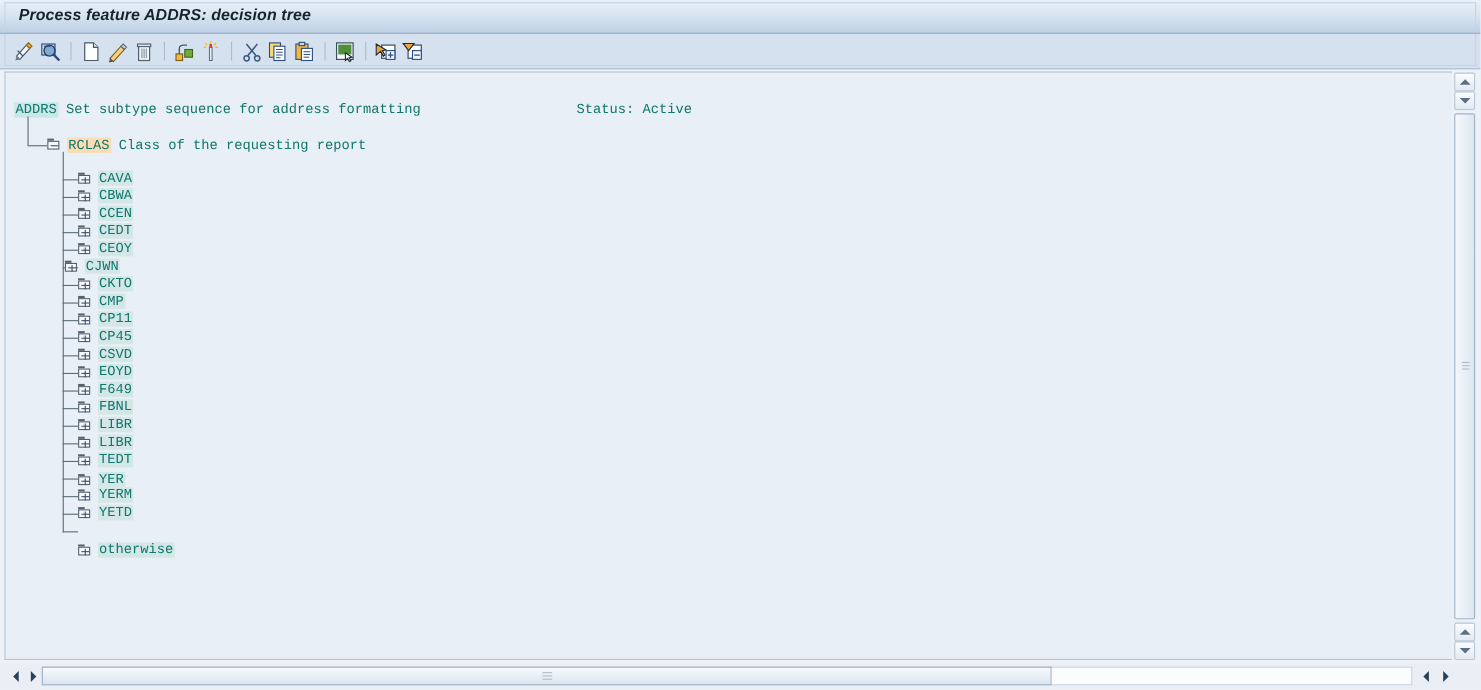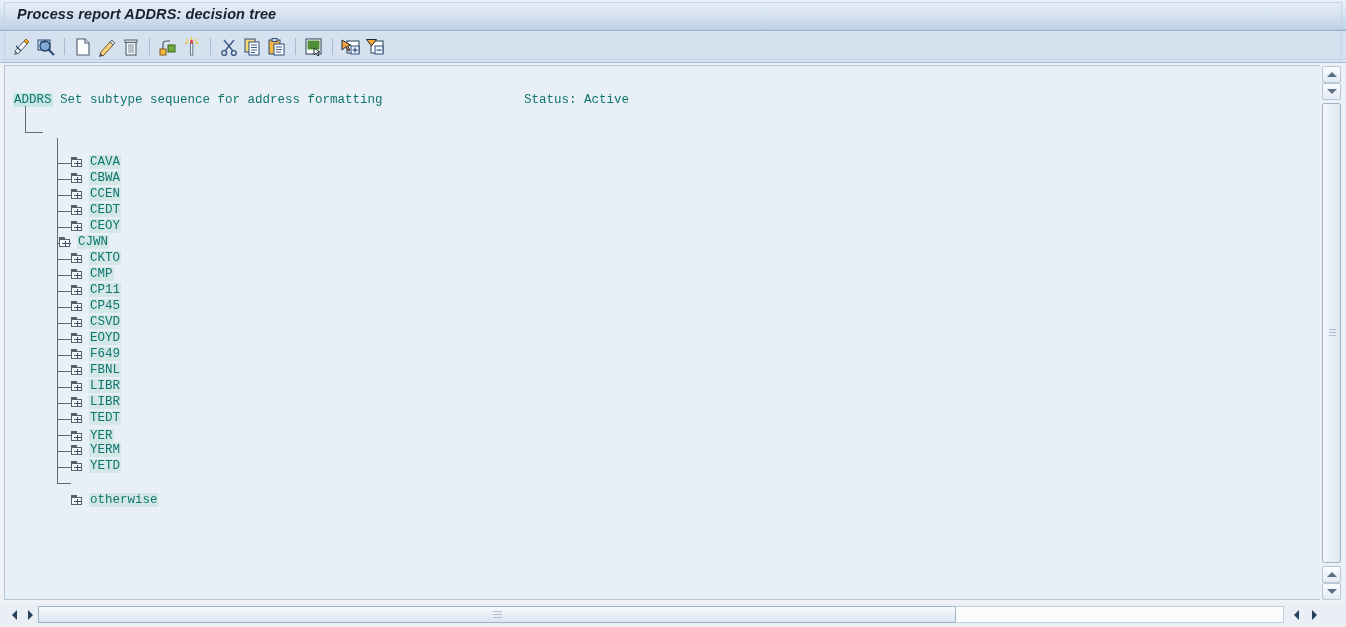--- a/index.html
+++ b/index.html
@@ -363,21 +363,21 @@
   .ico { position: relative; width: 20px; height: 20px; }
   .ico svg { display: block; }
 </style>
 </head>
 <body>
 
 <div class="app-window">
 
   <div class="titlebar">
     <div class="titlebar-inner"></div>
-    <div class="title-text">Process report ADDRS: decision tree</div>
+    <div class="title-text">Process feature ADDRS: decision tree</div>
   </div>
 
   <div class="toolbar">
     <div class="toolbar-inner"></div>
     <div class="tb-items">
 
       <div class="tb-btn">
         <div class="ico">
           <svg width="20" height="20" viewBox="0 0 20 20">
             <path d="M3 14 L12 4 l3 3 L6 17 Z" fill="#f3f6f9" stroke="#4a5a6a" stroke-width="1"></path>
@@ -531,20 +531,25 @@
 
       <div class="root-row">
         <span class="hl-cyan">ADDRS</span><span> </span><span>Set subtype sequence for address formatting</span>
       </div>
 
       <div class="status-text">Status: Active</div>
 
       <div class="vline" style="left:20px; top:40px; height:26px;"></div>
       <div class="hline" style="left:20px; top:66px; width:18px;"></div>
 
+      <div class="node-row" style="left:38px; top:58px;">
+        <span class="folder-ico">
+          <span class="minusmark h"></span>
+        </span><span class="hl-orange">RCLAS</span><span> </span><span>Class of the requesting report</span>
+      </div>
 
       <div class="vline" style="left:52px; top:72px; height:346px;"></div>
 
       <div id="children-host">
           <div class="hline" style="left: 52px; top: 97px; width: 14px;"></div>
           <div class="node-row" style="left: 66px; top: 89px;"><span class="folder-ico"><span class="plusmark h"></span><span class="plusmark v"></span></span><span class="hl-soft node-label">CAVA</span></div>
           <div class="hline" style="left: 52px; top: 113px; width: 14px;"></div>
           <div class="node-row" style="left: 66px; top: 105px;"><span class="folder-ico"><span class="plusmark h"></span><span class="plusmark v"></span></span><span class="hl-soft node-label">CBWA</span></div>
           <div class="hline" style="left: 52px; top: 129px; width: 14px;"></div>
           <div class="node-row" style="left: 66px; top: 121px;"><span class="folder-ico"><span class="plusmark h"></span><span class="plusmark v"></span></span><span class="hl-soft node-label">CCEN</span></div>

